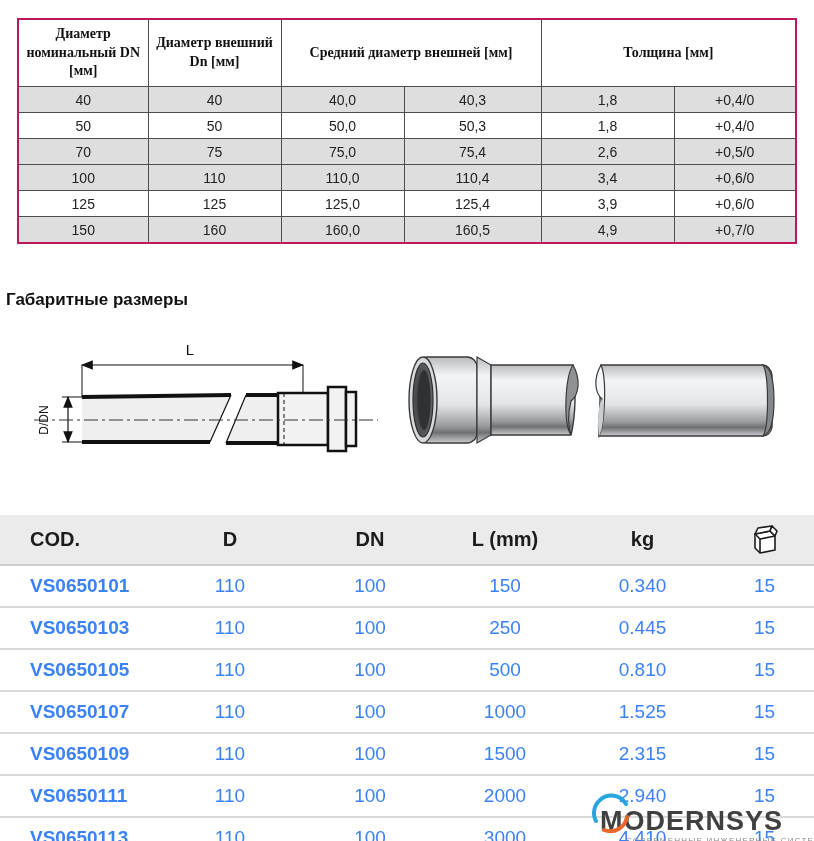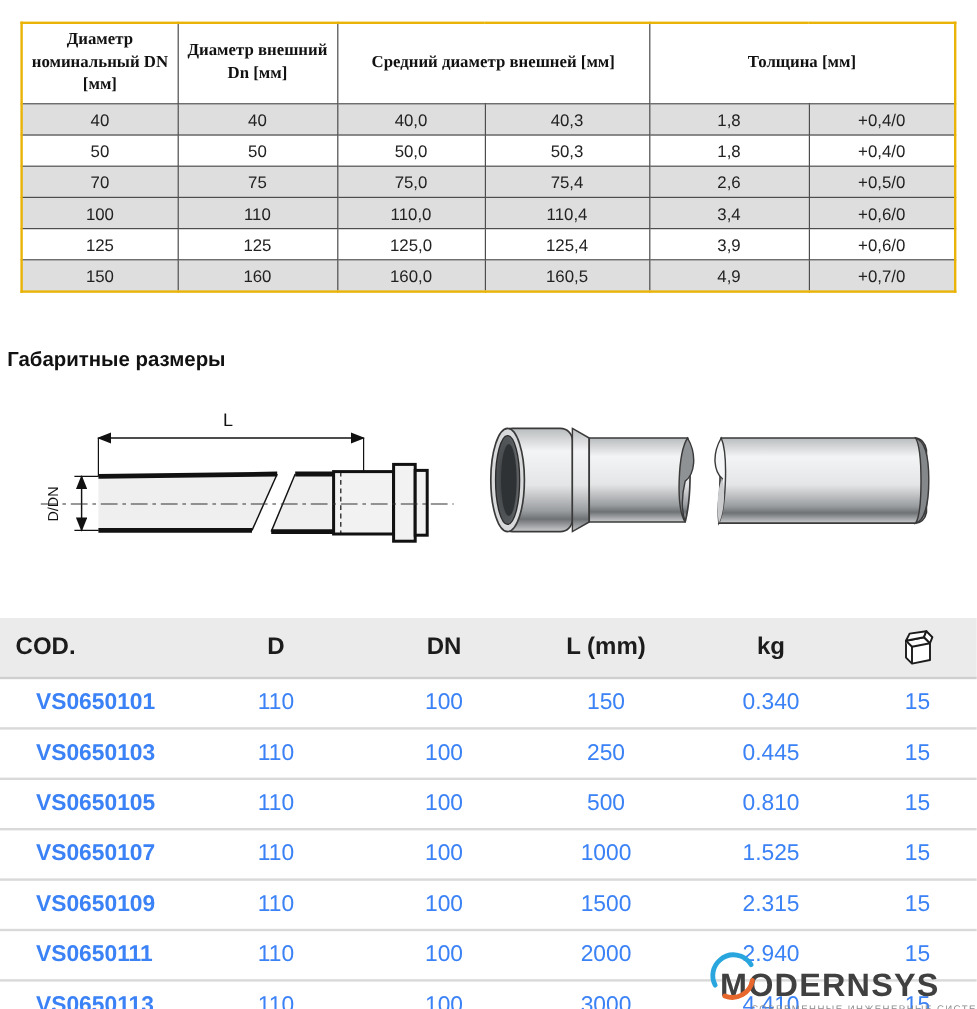--- a/index.html
+++ b/index.html
@@ -8,36 +8,36 @@
 
   
   .dim-table{position:absolute;left:17px;top:18px;width:778px;border-collapse:collapse;
              table-layout:fixed;}
   .dim-table th,.dim-table td{border:1px solid #4d4d4d;text-align:center;vertical-align:middle;
              padding:0;}
   .dim-table thead th{height:66px;font-family:"Liberation Serif",serif;font-weight:bold;
              font-size:14px;background:#fff;color:#111;line-height:1.35;}
   .dim-table tbody td{height:25px;font-size:14px;color:#222;margin-top:32px;}
   .dim-table tr.shade td{background:#dedede;}
-  .dim-table{border:2px solid #eab308;}
+  .dim-table{border:2px solid #be185d;}
 
   
   .section-title{position:absolute;left:6px;top:290px;font-size:17px;font-weight:bold;color:#111;}
 
   
   .drawing-wrap{position:absolute;left:0;top:330px;width:814px;height:155px;}
   .tech-svg{position:absolute;left:28px;top:5px;}
   .render-svg{position:absolute;left:395px;top:5px;}
 
   
   .prod-table{position:absolute;left:0;top:515px;width:814px;border-collapse:collapse;
               table-layout:fixed;}
   .prod-table th{background:#ebebeb;height:47px;font-size:20px;font-weight:bold;color:#1c1c1c;
               text-align:center;border-bottom:2px solid #cfcfcf;}
-  .prod-table th.cod-col{text-align:left;padding-left:13px;}
+  .prod-table th.cod-col{text-align:left;padding-left:30px;}
   .prod-table td{height:38px;font-size:19px;text-align:center;color:#3b82f6;
               border-bottom:2px solid #d9d9d9;background:#fff;}
   .prod-table td.cod-cell{text-align:left;padding-left:30px;font-weight:bold;}
   .pkg-icon{display:inline-block;vertical-align:middle;}
 
   
   .watermark{position:absolute;right:2px;bottom:2px;width:222px;height:48px;}
   .wm-row{display:flex;align-items:flex-end;}
   .wm-logo{position:relative;width:44px;height:44px;flex:0 0 auto;margin-right:-34px;}
   .wm-text{font-family:"Liberation Sans",sans-serif;}

